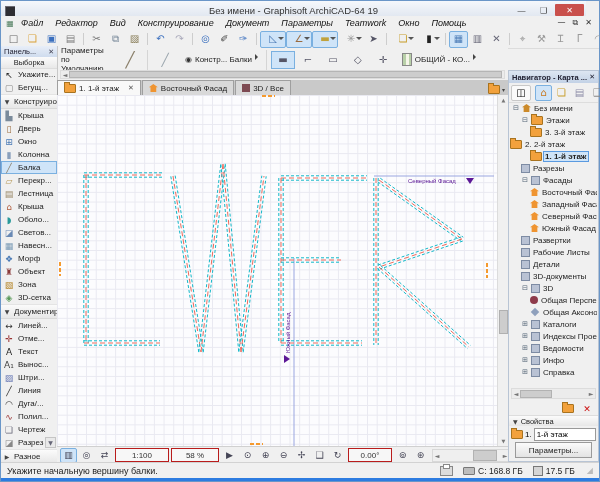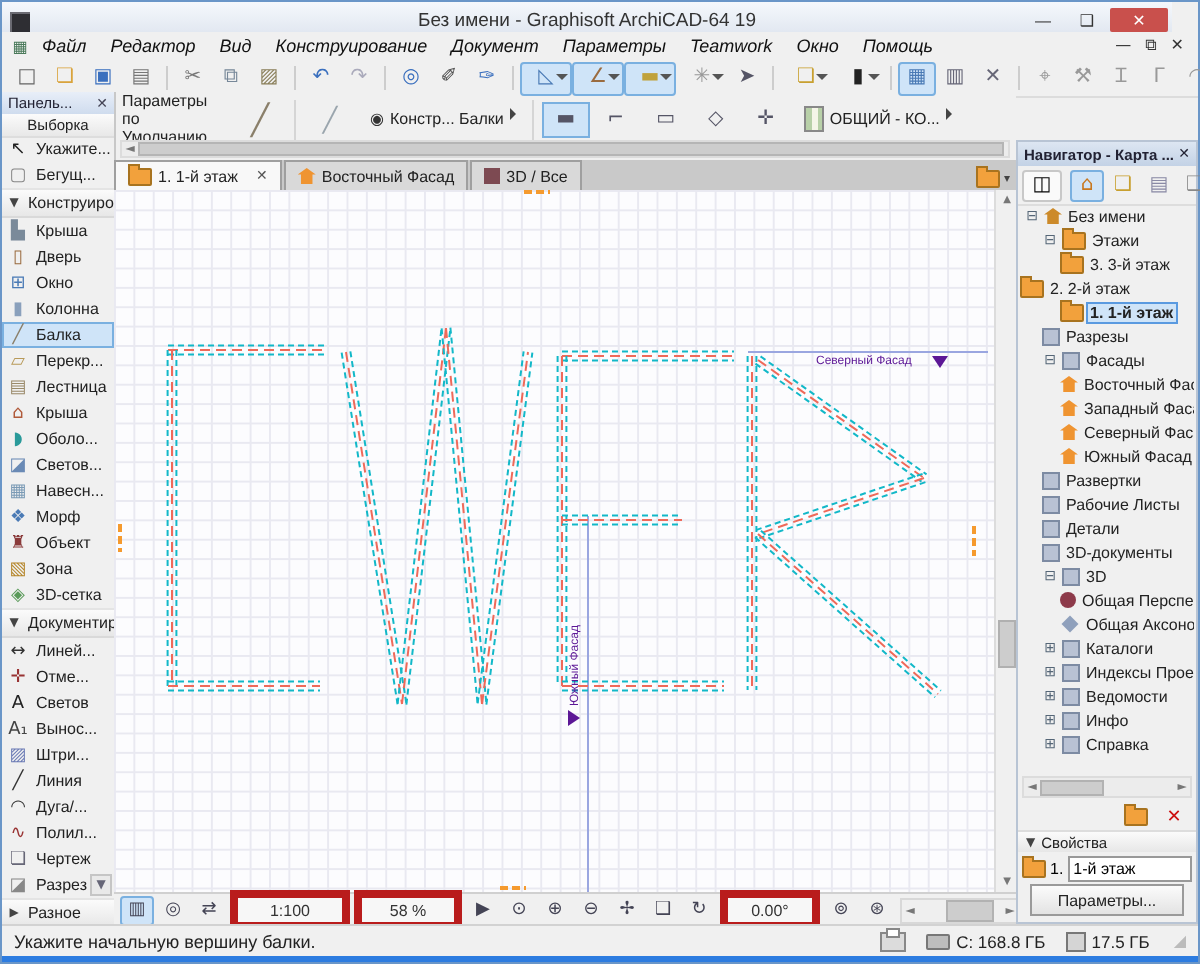--- a/index.html
+++ b/index.html
@@ -77,21 +77,21 @@
   
   .vsb{position:absolute;top:95px;left:497px;width:11px;height:351px;background:#f0f0f0;border-left:1px solid #dcdcdc;}
   .vsb .arr{position:absolute;left:0;right:0;height:10px;font-size:5px;color:#777;display:flex;align-items:center;justify-content:center;}
   .vsb .arr.dn{bottom:0;}
   .vsb .thumb{position:absolute;left:1px;right:1px;top:215px;height:22px;background:#cdcdcd;border:1px solid #b0b0b0;}
   
   .qbar{position:absolute;top:446px;left:57px;width:451px;height:16px;background:#f0f0f0;border-top:1px solid #d0d0d0;display:flex;align-items:center;gap:2px;padding:0 3px;font-size:8px;color:#333;}
   .qb{flex:none;width:15px;height:13px;display:flex;align-items:center;justify-content:center;border:1px solid transparent;border-radius:2px;}
   .qb .g{font-size:9px;color:#445;}
   .qb.hl{background:#cfe4f8;border-color:#7ab0e0;}
-  .qbox{flex:none;height:12px;border:4px solid #b91c1c;background:#f7f7f7;display:flex;align-items:center;justify-content:center;padding:0 4px;}
+  .qbox{flex:none;height:12px;border:1px solid #b91c1c;background:#f7f7f7;display:flex;align-items:center;justify-content:center;padding:0 4px;}
   .qbox.w1{width:44px;} .qbox.w2{width:38px;} .qbox.w3{width:34px;}
   .qsb{flex:1;height:11px;border:1px solid #d8d8d8;background:#efefef;display:flex;align-items:center;margin:0 1px;}
   .qsb .arr{width:8px;font-size:6px;color:#777;text-align:center;}
   .qsb .track{flex:1;position:relative;height:100%;}
   .qsb .thumb{position:absolute;right:4px;top:0;width:22px;height:9px;background:#cdcdcd;border:1px solid #b2b2b2;}
   
   .statusbar{position:absolute;left:1px;right:1px;top:462px;height:15px;background:#f0f0f0;border-top:1px solid #d2d2d2;display:flex;align-items:center;font-size:9px;color:#222;padding:0 6px;gap:10px;}
   .sb-spacer{flex:1;}
   .ic-print{width:11px;height:8px;background:#dcdcdc;border:1px solid #888;position:relative;flex:none;}
   .ic-print::before{content:'';position:absolute;top:-3px;left:2px;width:5px;height:3px;background:#fff;border:1px solid #888;}
@@ -405,21 +405,21 @@
         <div class="pitem">
           <span class="g" style="color: rgb(51, 51, 51);">↔</span>
           <span class="plbl">Линей...</span>
         </div>
         <div class="pitem">
           <span class="g" style="color: rgb(153, 51, 51);">✛</span>
           <span class="plbl">Отме...</span>
         </div>
         <div class="pitem">
           <span class="g" style="color: rgb(34, 34, 34);">A</span>
-          <span class="plbl">Светов</span>
+          <span class="plbl">Текст</span>
         </div>
         <div class="pitem">
           <span class="g" style="color: rgb(68, 68, 68);">A₁</span>
           <span class="plbl">Вынос...</span>
         </div>
         <div class="pitem">
           <span class="g" style="color: rgb(106, 122, 181);">▨</span>
           <span class="plbl">Штри...</span>
         </div>
         <div class="pitem">

